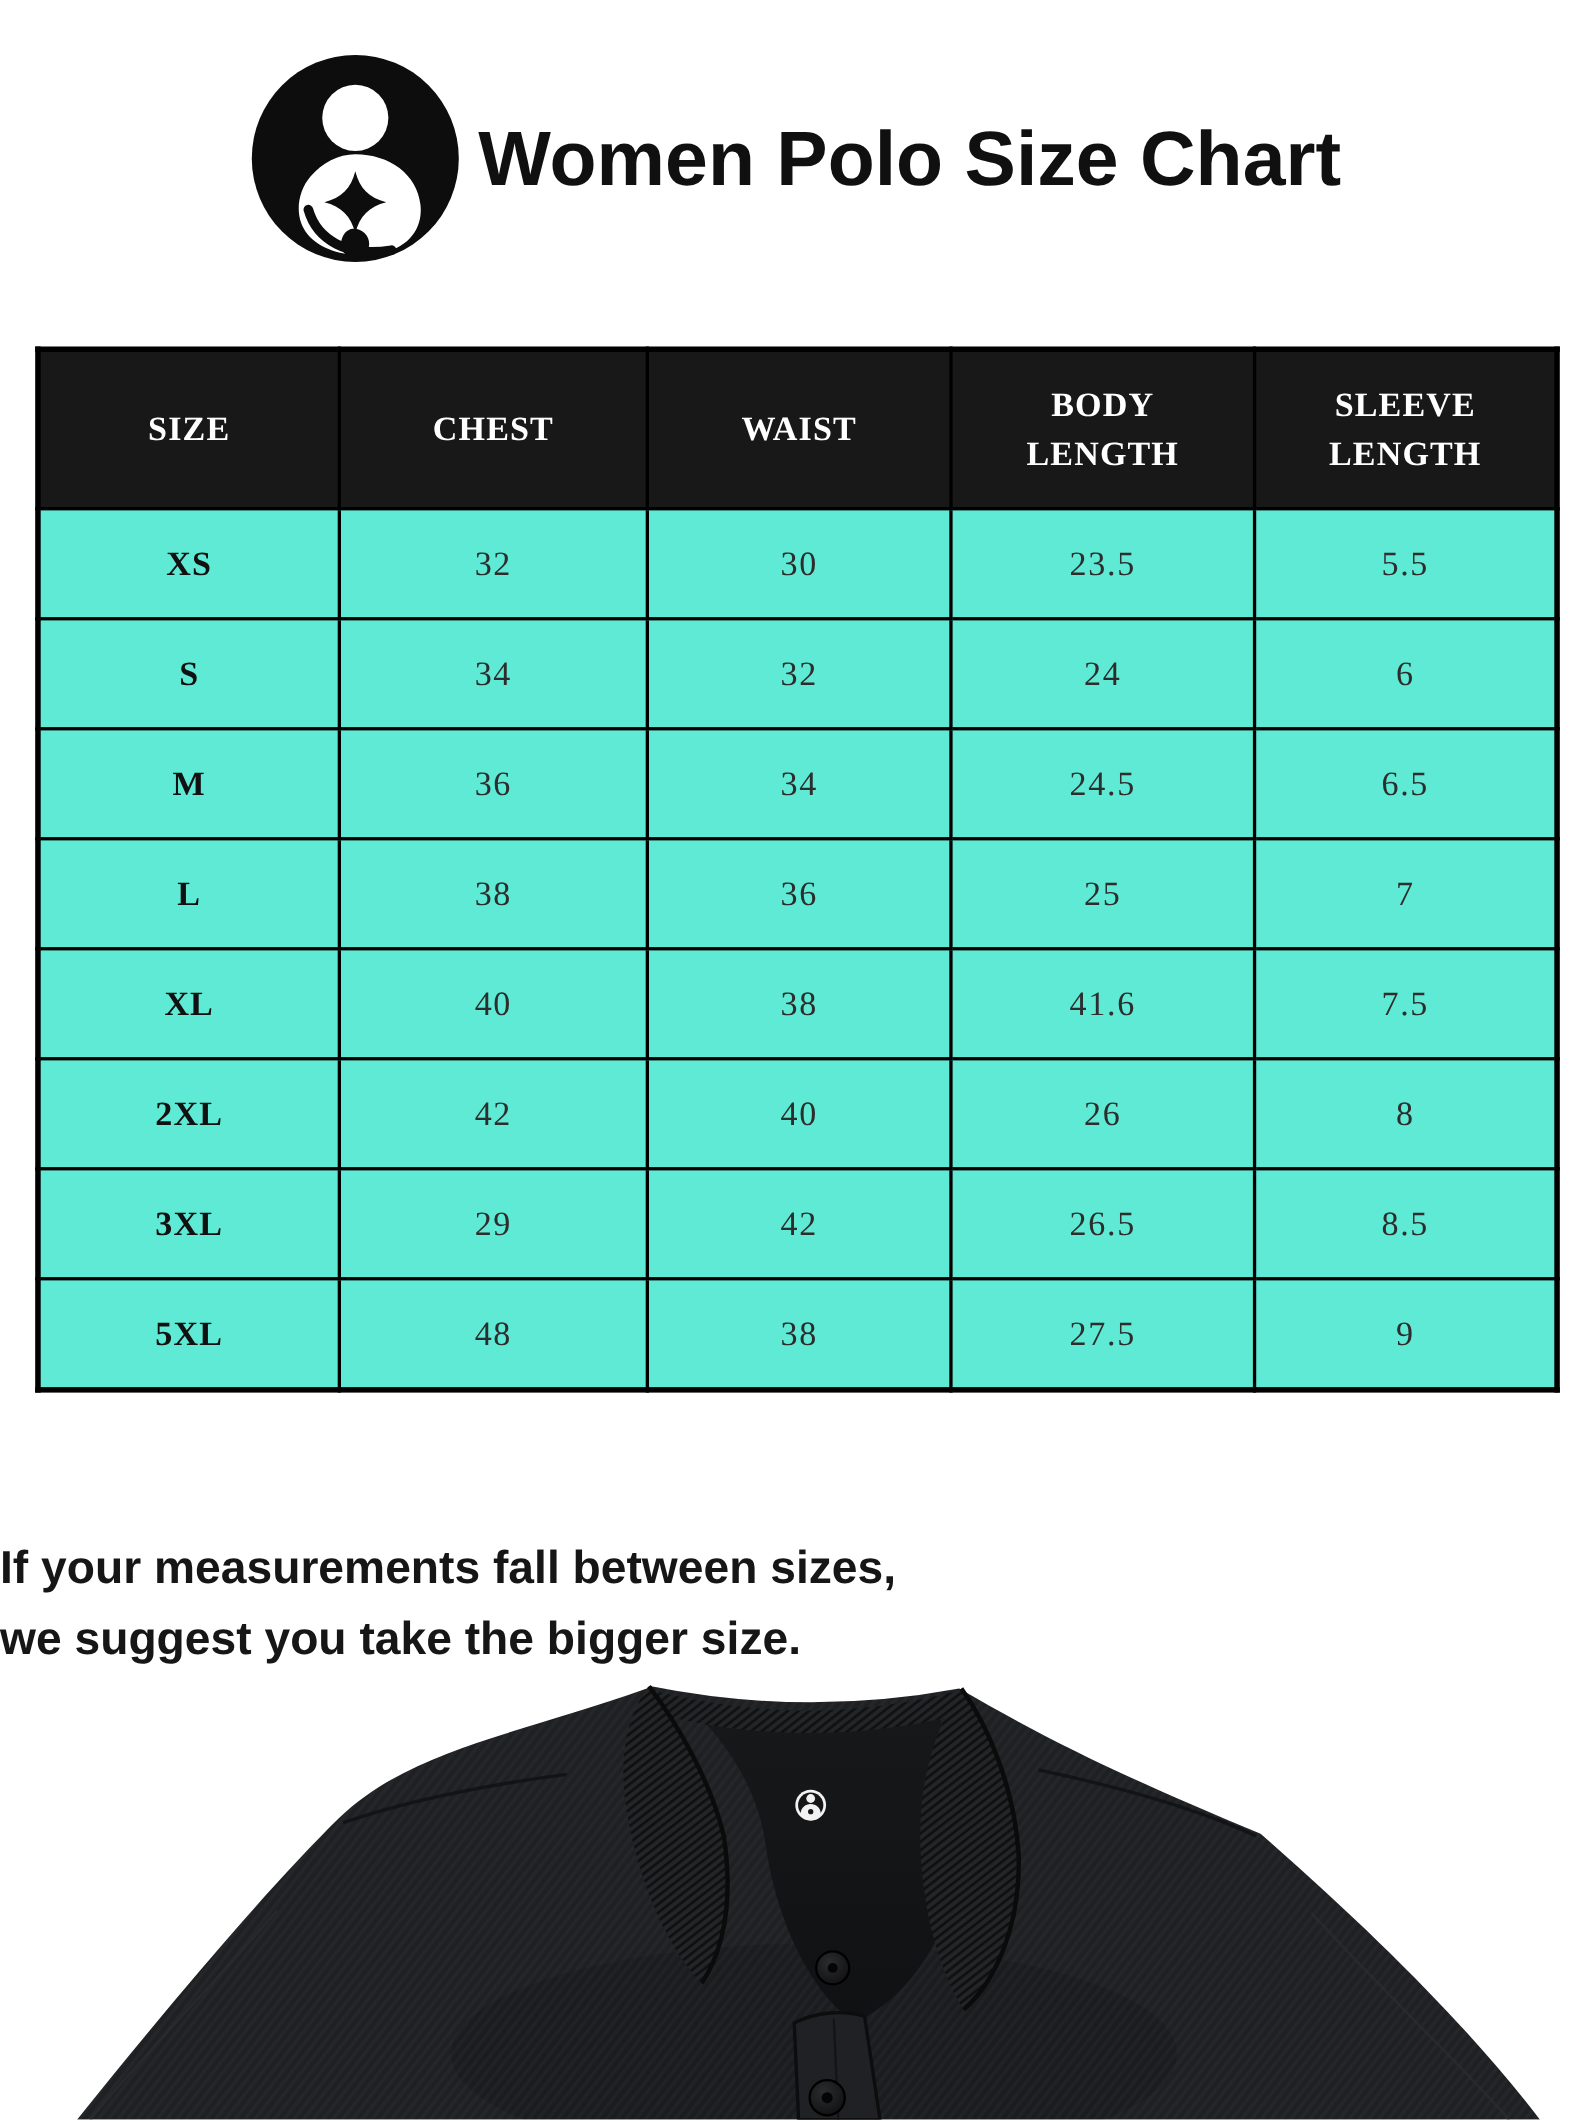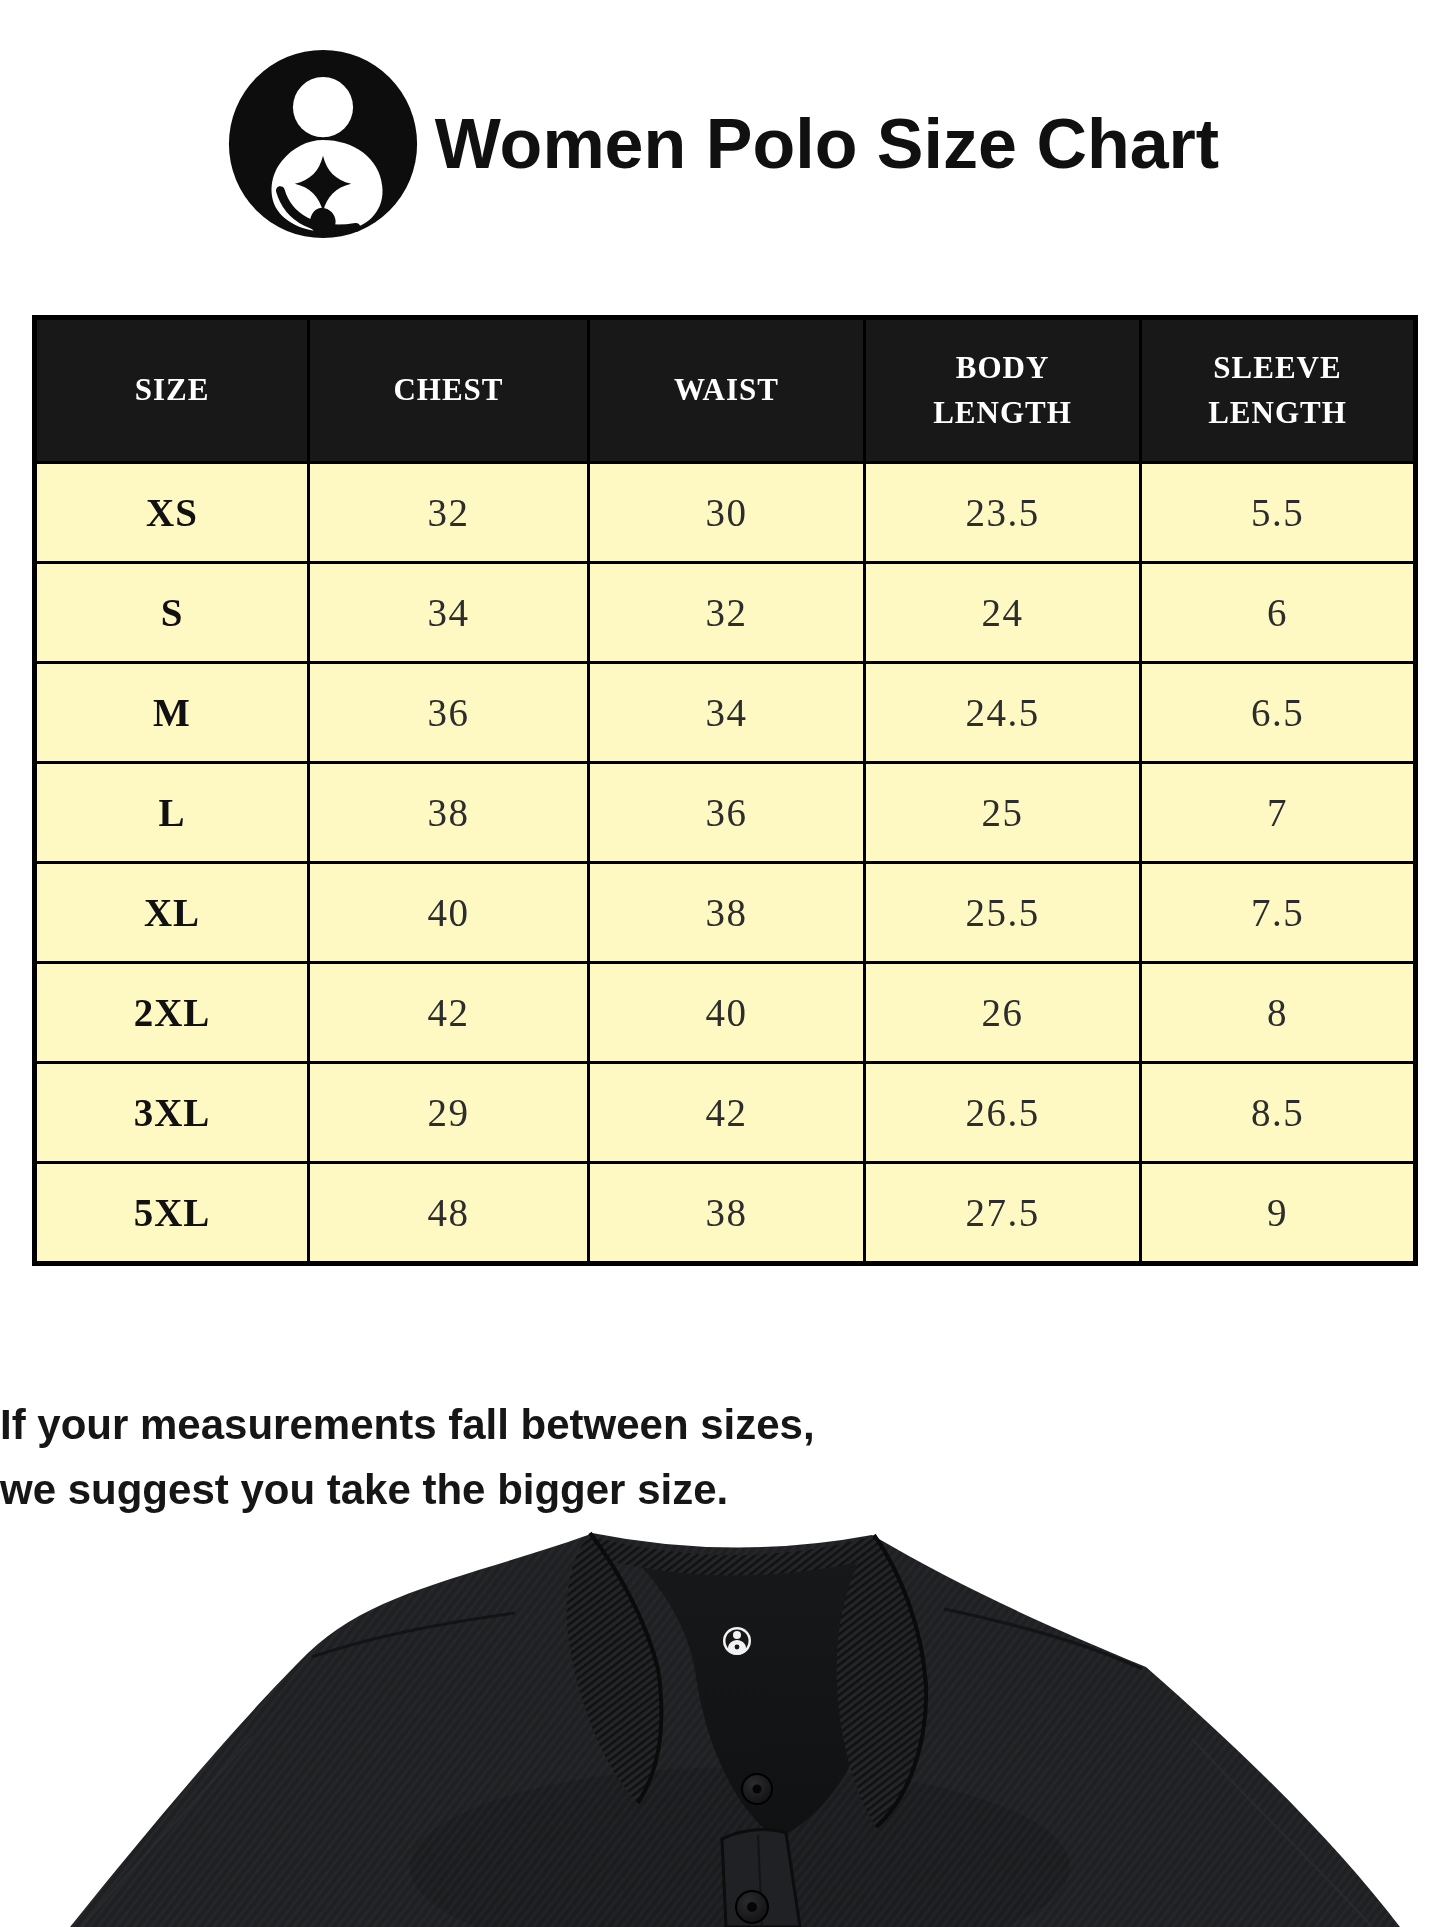--- a/index.html
+++ b/index.html
@@ -26,22 +26,22 @@
   }
   .size-table th,.size-table td{
     border:3px solid #000;text-align:center;vertical-align:middle;
     padding:0;
   }
   .size-table th{
     background:#181818;color:#fff;font-weight:700;font-size:31px;
     letter-spacing:1px;height:141px;line-height:1.45;white-space:pre-line;
   }
   .size-table td{
-    height:97px;font-size:39px;color:#2d2d2d;font-weight:400;
-    letter-spacing:1.5px;background:#fef9c3;
+    height:97px;font-size:31px;color:#2d2d2d;font-weight:400;
+    letter-spacing:1.5px;background:#5eead4;
   }
   .size-table td:first-child{font-weight:700;color:#111;letter-spacing:1px;}
   
   .note{
     position:absolute;left:0;right:0;top:1392px;text-align:left;
     font-size:42px;font-weight:700;color:#161616;line-height:1.55;
   }
   
   .polo-wrap{position:absolute;left:0;bottom:0;width:1445px;height:400px;}
 </style>
@@ -105,21 +105,21 @@
       <td>L</td>
       <td>38</td>
       <td>36</td>
       <td>25</td>
       <td>7</td>
     </tr>
     <tr>
       <td>XL</td>
       <td>40</td>
       <td>38</td>
-      <td>25.5</td>
+      <td>41.6</td>
       <td>7.5</td>
     </tr>
     <tr>
       <td>2XL</td>
       <td>42</td>
       <td>40</td>
       <td>26</td>
       <td>8</td>
     </tr>
     <tr>

